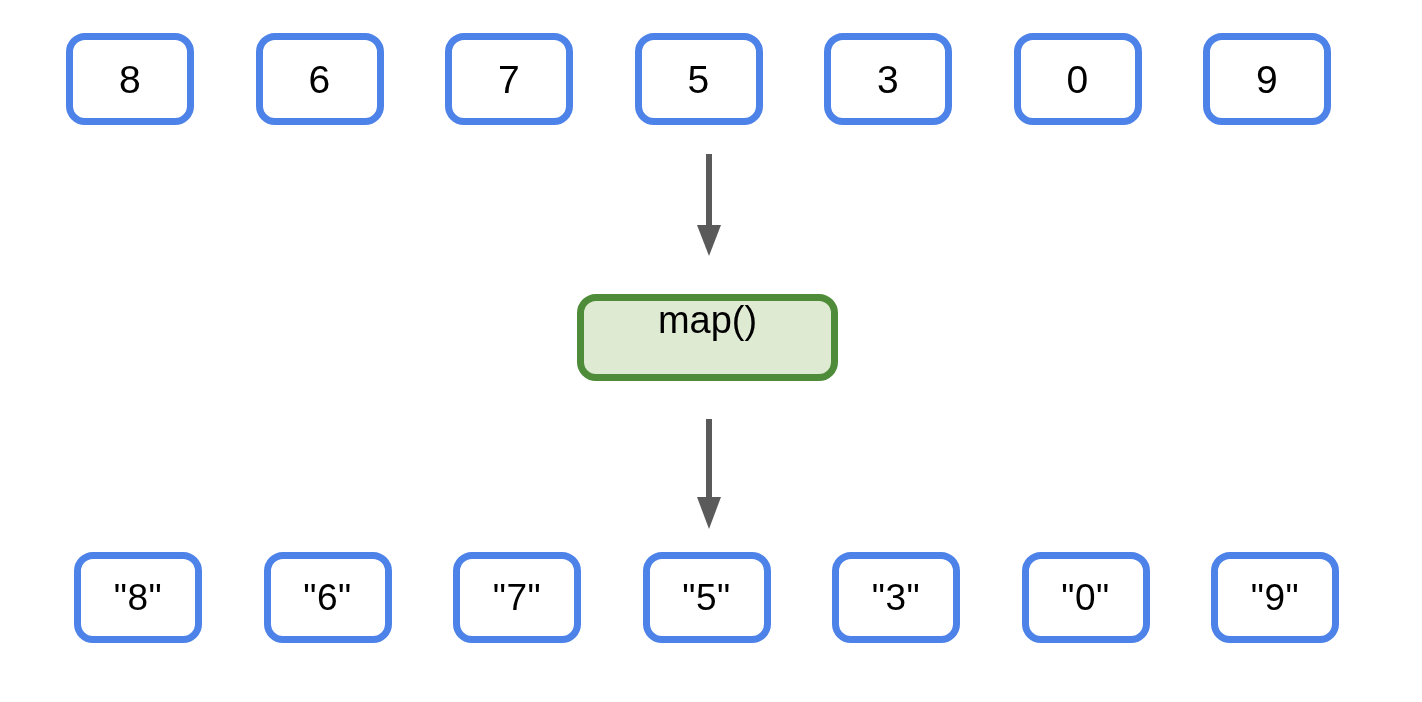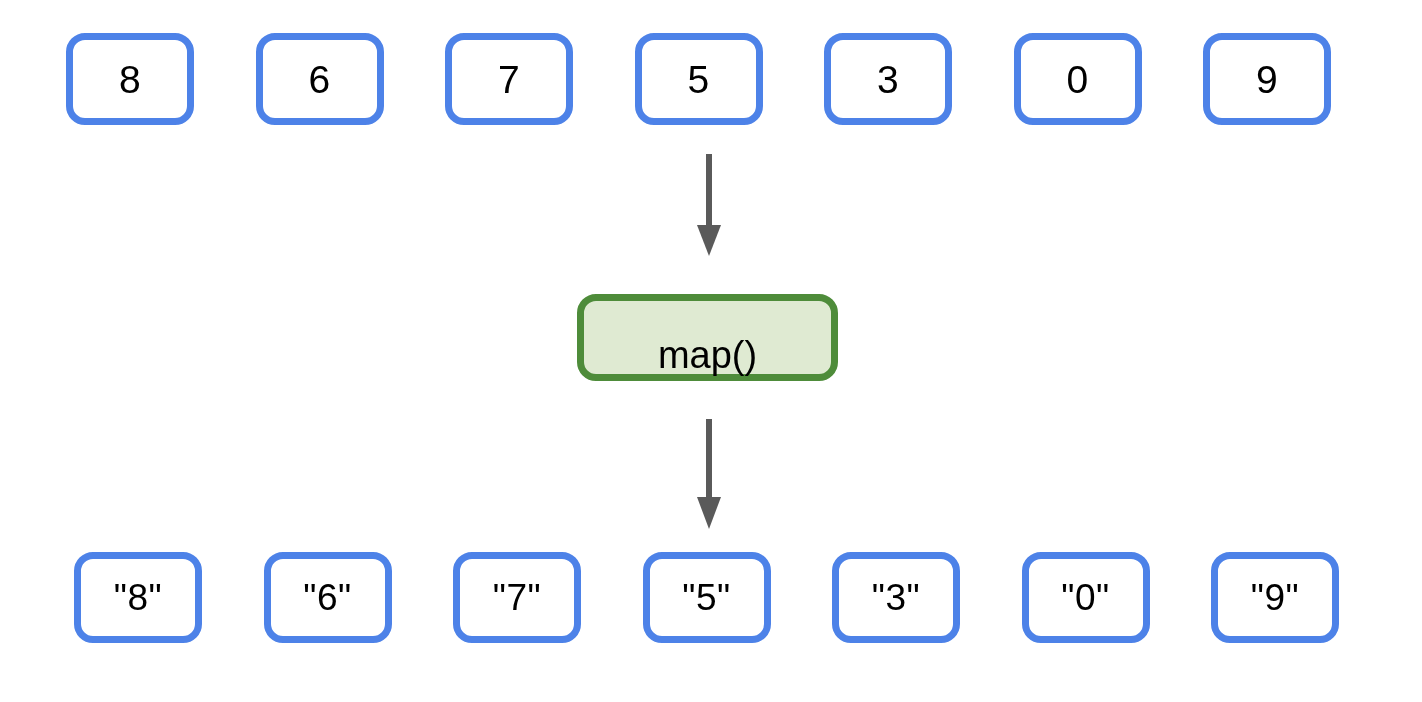--- a/index.html
+++ b/index.html
@@ -60,21 +60,21 @@
     position: absolute;
     box-sizing: border-box;
     left: 577px;
     top: 294px;
     width: 261px;
     height: 87px;
     background: #dfead2;
     border: 7.5px solid #4e8c3a;
     border-radius: 19px;
     display: flex;
-    align-items: flex-end;
+    align-items: flex-start;
     justify-content: center;
     color: #000000;
     font-family: "Liberation Sans", sans-serif;
     font-size: 38px;
     font-weight: 400;
     line-height: 1;
   }
 
   
   .flow-arrow {

